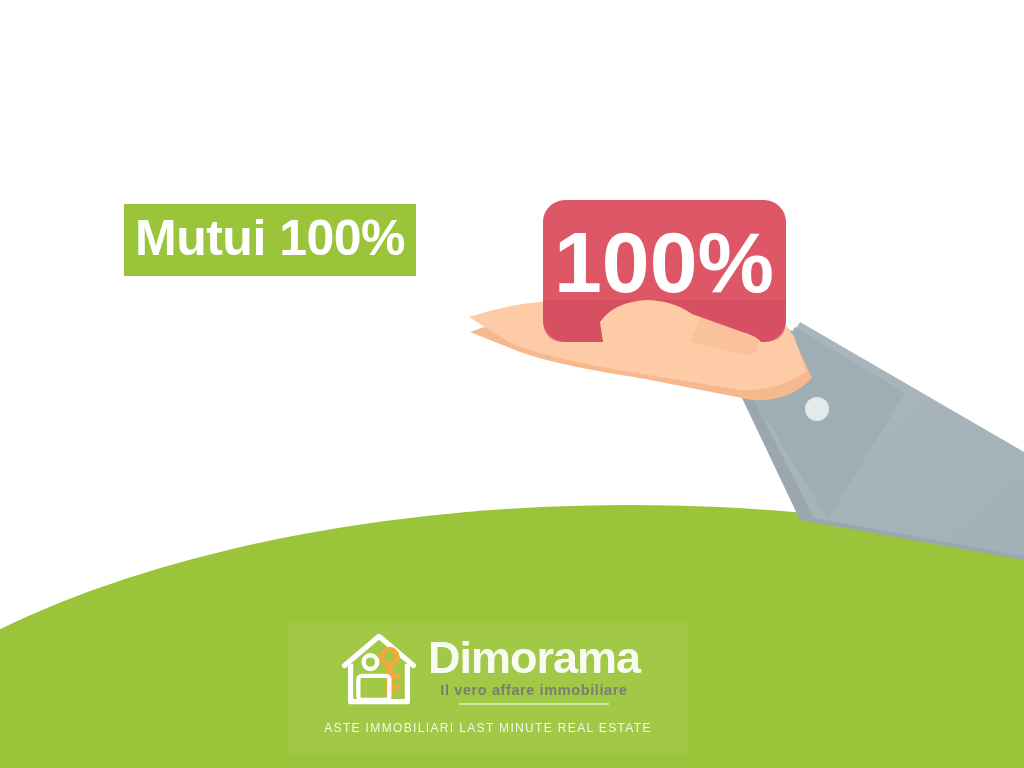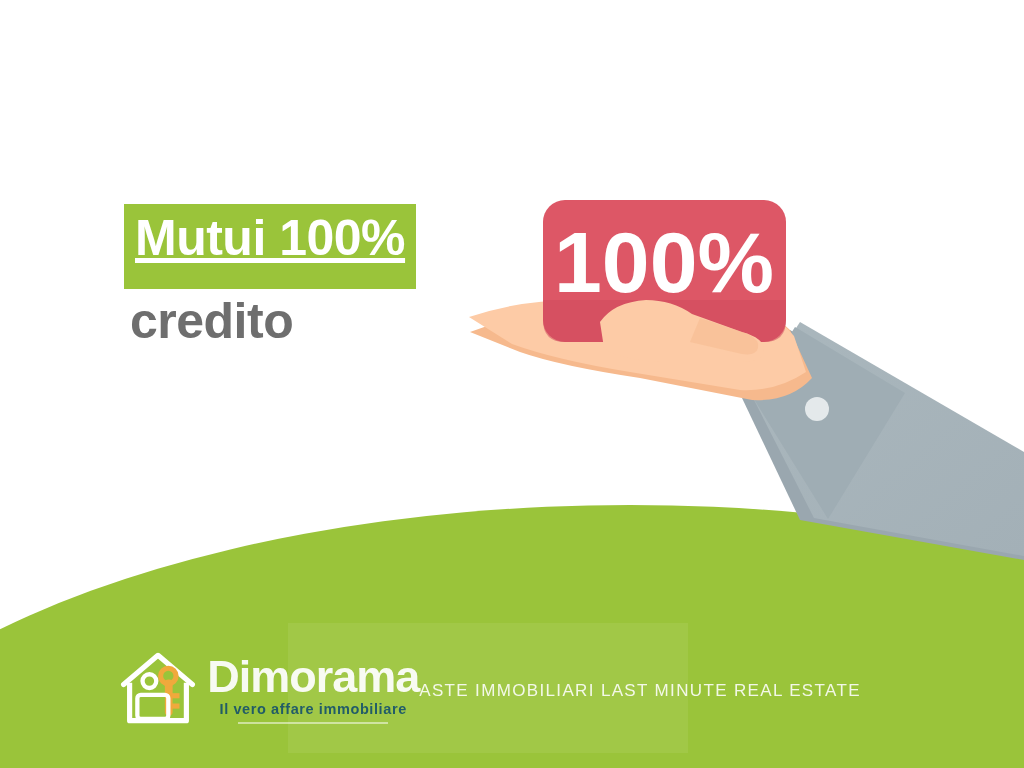--- a/index.html
+++ b/index.html
@@ -37,24 +37,23 @@
     width: 400px;
   }
   .headline-hl {
     display: inline-block;
     background: #9ac43a;
     color: #ffffff;
     font-size: 50px;
     font-weight: bold;
     line-height: 1.0;
     letter-spacing: -0.5px;
-    padding: 9px 11px 26px 11px;
+    padding: 9px 11px 13px 11px;
     margin-bottom: 4px;
     white-space: nowrap;
-    text-decoration: underline;
   }
   .headline-line {
     color: #6e6e6e;
     font-size: 50px;
     font-weight: bold;
     line-height: 1.12;
     letter-spacing: -0.5px;
     white-space: nowrap;
     padding-left: 6px;
   }
@@ -73,22 +72,22 @@
   
   .logo-block {
     position: absolute;
     left: 288px;
     top: 623px;
     width: 400px;
     height: 130px;
     background: rgba(255,255,255,0.07);
     z-index: 8;
     display: flex;
+    flex-direction: column;
     align-items: center;
-    justify-content: center;
   }
   .logo-row {
     display: flex;
     align-items: center;
     height: 92px;
     width: 100%;
     justify-content: center;
   }
   .logo-mark {
     width: 86px;
@@ -104,38 +103,38 @@
   }
   .logo-name {
     color: #ffffff;
     font-size: 45px;
     font-weight: bold;
     line-height: 0.95;
     letter-spacing: -1px;
     opacity: 0.93;
   }
   .logo-tagline {
-    color: #0c4a6e;
+    color: #737373;
     font-size: 14.5px;
     font-weight: bold;
     letter-spacing: 0.6px;
     line-height: 1.3;
     margin-top: 2px;
     opacity: 0.85;
     text-align: center;
   }
   .logo-rule {
     width: 150px;
     height: 2px;
     background: rgba(255,255,255,0.5);
     margin: 3px auto 0 auto;
   }
   .logo-strap {
     color: #ffffff;
-    font-size: 17px;
+    font-size: 12px;
     letter-spacing: 1.35px;
     opacity: 0.88;
     white-space: nowrap;
     margin-top: 6px;
   }
 </style>
 </head>
 <body>
 
 <div id="banner">
@@ -175,21 +174,20 @@
       <path d="M 646 300 Q 672 300 692 314 L 742 332 Q 764 338 764 350
                Q 764 362 742 362 L 660 362 Q 620 360 604 348 L 600 322
                Q 614 302 646 300 Z" fill="#fdcba6"></path>
       <path d="M 700 318 L 748 334 Q 760 340 758 348 Q 756 356 742 354
                L 690 342 Z" fill="#f6b98d" opacity="0.5"></path>
     </g>
   </svg>
 
   <div class="headline">
     <div class="headline-hl">Mutui 100%</div>
-    <div class="headline-line">credito</div>
   </div>
 
   <div class="logo-block">
     <div class="logo-row">
       <svg class="logo-mark" viewBox="0 0 100 100">
         <path d="M 10 46 L 50 12 L 90 46" fill="none" stroke="#ffffff" stroke-width="6" stroke-linecap="round" stroke-linejoin="round"></path>
         <path d="M 17 44 L 17 88 L 83 88 L 83 44" fill="none" stroke="#ffffff" stroke-width="6" stroke-linejoin="round"></path>
         <rect x="58" y="40" width="9" height="42" rx="4" fill="#f0a93c"></rect>
         <circle cx="62" cy="36" r="9" fill="none" stroke="#f0a93c" stroke-width="6"></circle>
         <rect x="66" y="56" width="9" height="6" fill="#f0a93c"></rect>

